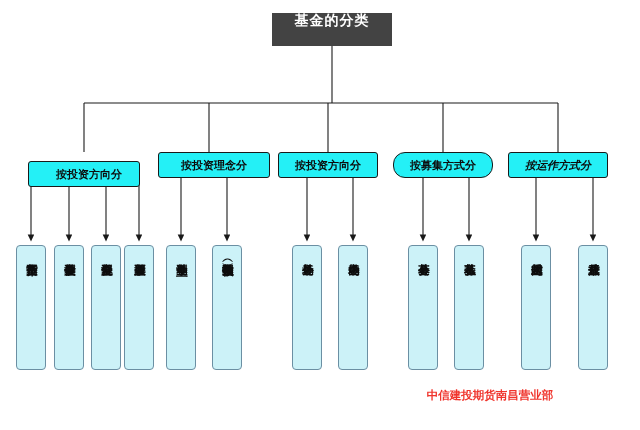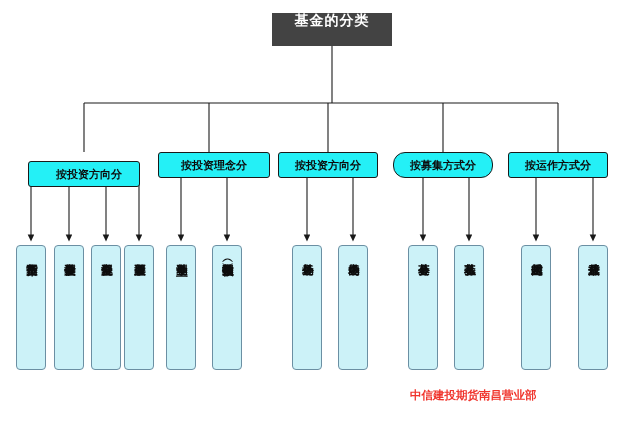--- a/index.html
+++ b/index.html
@@ -90,21 +90,21 @@
     white-space: nowrap;
     letter-spacing: 0px;
   }
 
   
   .footer-note {
     position: absolute;
     left: 410px;
     top: 390px;
     width: 160px;
-    text-align: left;
+    text-align: center;
     color: #f0342c;
     font-size: 11.5px;
     font-weight: bold;
     line-height: 1;
     z-index: 3;
     white-space: nowrap;
   }
 </style>
 </head>
 <body>
@@ -150,21 +150,21 @@
       </div>
       <div class="cat-box" style="left: 158px; top: 152px; width: 112px;">
         <span class="label">按投资理念分</span>
       </div>
       <div class="cat-box" style="left: 278px; top: 152px; width: 100px;">
         <span class="label">按投资方向分</span>
       </div>
       <div class="cat-box" style="left: 393px; top: 152px; width: 100px; border-radius: 12px;">
         <span class="label">按募集方式分</span>
       </div>
-      <div class="cat-box" style="left: 508px; top: 152px; width: 100px;">
+      <div class="cat-box" style="left: 508px; top: 152px; width: 100px; font-style: italic;">
         <span class="label">按运作方式分</span>
       </div>
     </div>
   <div id="leaf-layer">
       <div class="leaf-box" style="left: 16px; top: 245px; width: 30px; height: 125px;">
         <span class="vlabel">货币型基金</span>
       </div>
       <div class="leaf-box" style="left: 54px; top: 245px; width: 30px; height: 125px;">
         <span class="vlabel">债券型基金</span>
       </div>

